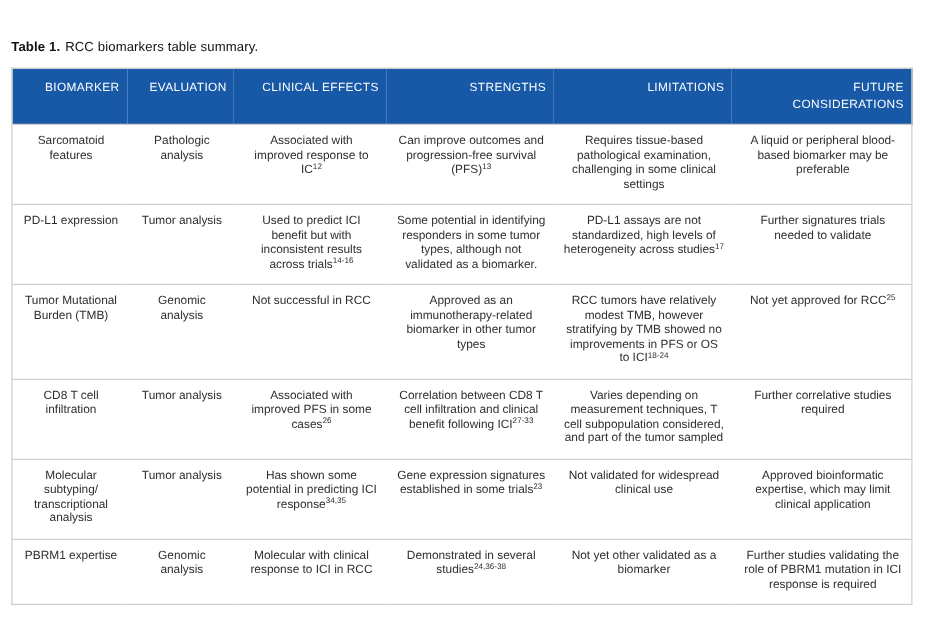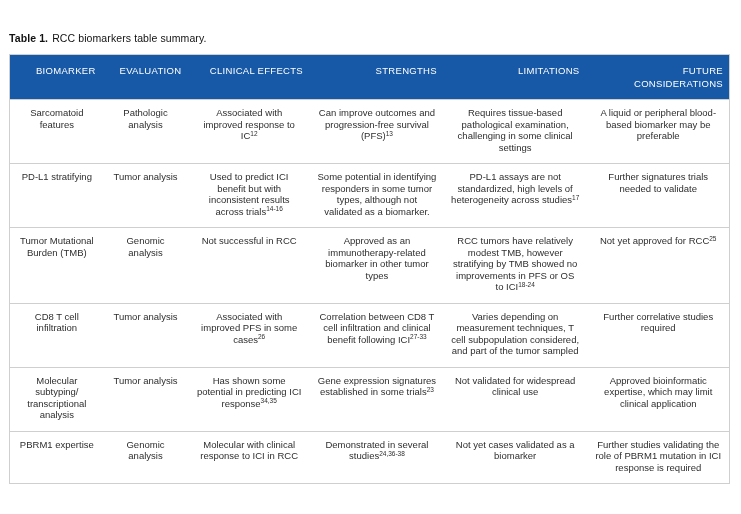--- a/index.html
+++ b/index.html
@@ -103,21 +103,21 @@
     <tbody>
         <tr>
           <td>Sarcomatoid features</td>
           <td>Pathologic analysis</td>
           <td>Associated with improved response to IC<sup>12</sup></td>
           <td>Can improve outcomes and progression-free survival (PFS)<sup>13</sup></td>
           <td>Requires tissue-based pathological examination, challenging in some clinical settings</td>
           <td>A liquid or peripheral blood-based biomarker may be preferable</td>
         </tr>
         <tr>
-          <td>PD-L1 stratifying</td>
+          <td>PD-L1 expression</td>
           <td>Tumor analysis</td>
           <td>Used to predict ICI benefit but with inconsistent results across trials<sup>14-16</sup></td>
           <td>Some potential in identifying responders in some tumor types, although not validated as a biomarker.</td>
           <td>PD-L1 assays are not standardized, high levels of heterogeneity across studies<sup>17</sup></td>
           <td>Further signatures trials needed to validate</td>
         </tr>
         <tr>
           <td>Tumor Mutational Burden (TMB)</td>
           <td>Genomic analysis</td>
           <td>Not successful in RCC</td>
@@ -139,18 +139,18 @@
           <td>Has shown some potential in predicting ICI response<sup>34,35</sup></td>
           <td>Gene expression signatures established in some trials<sup>23</sup></td>
           <td>Not validated for widespread clinical use</td>
           <td>Approved bioinformatic expertise, which may limit clinical application</td>
         </tr>
         <tr>
           <td>PBRM1 expertise</td>
           <td>Genomic analysis</td>
           <td>Molecular with clinical response to ICI in RCC</td>
           <td>Demonstrated in several studies<sup>24,36-38</sup></td>
-          <td>Not yet cases validated as a biomarker</td>
+          <td>Not yet other validated as a biomarker</td>
           <td>Further studies validating the role of PBRM1 mutation in ICI response is required</td>
         </tr>
       </tbody>
   </table>
 </div>
 
 </body></html>

